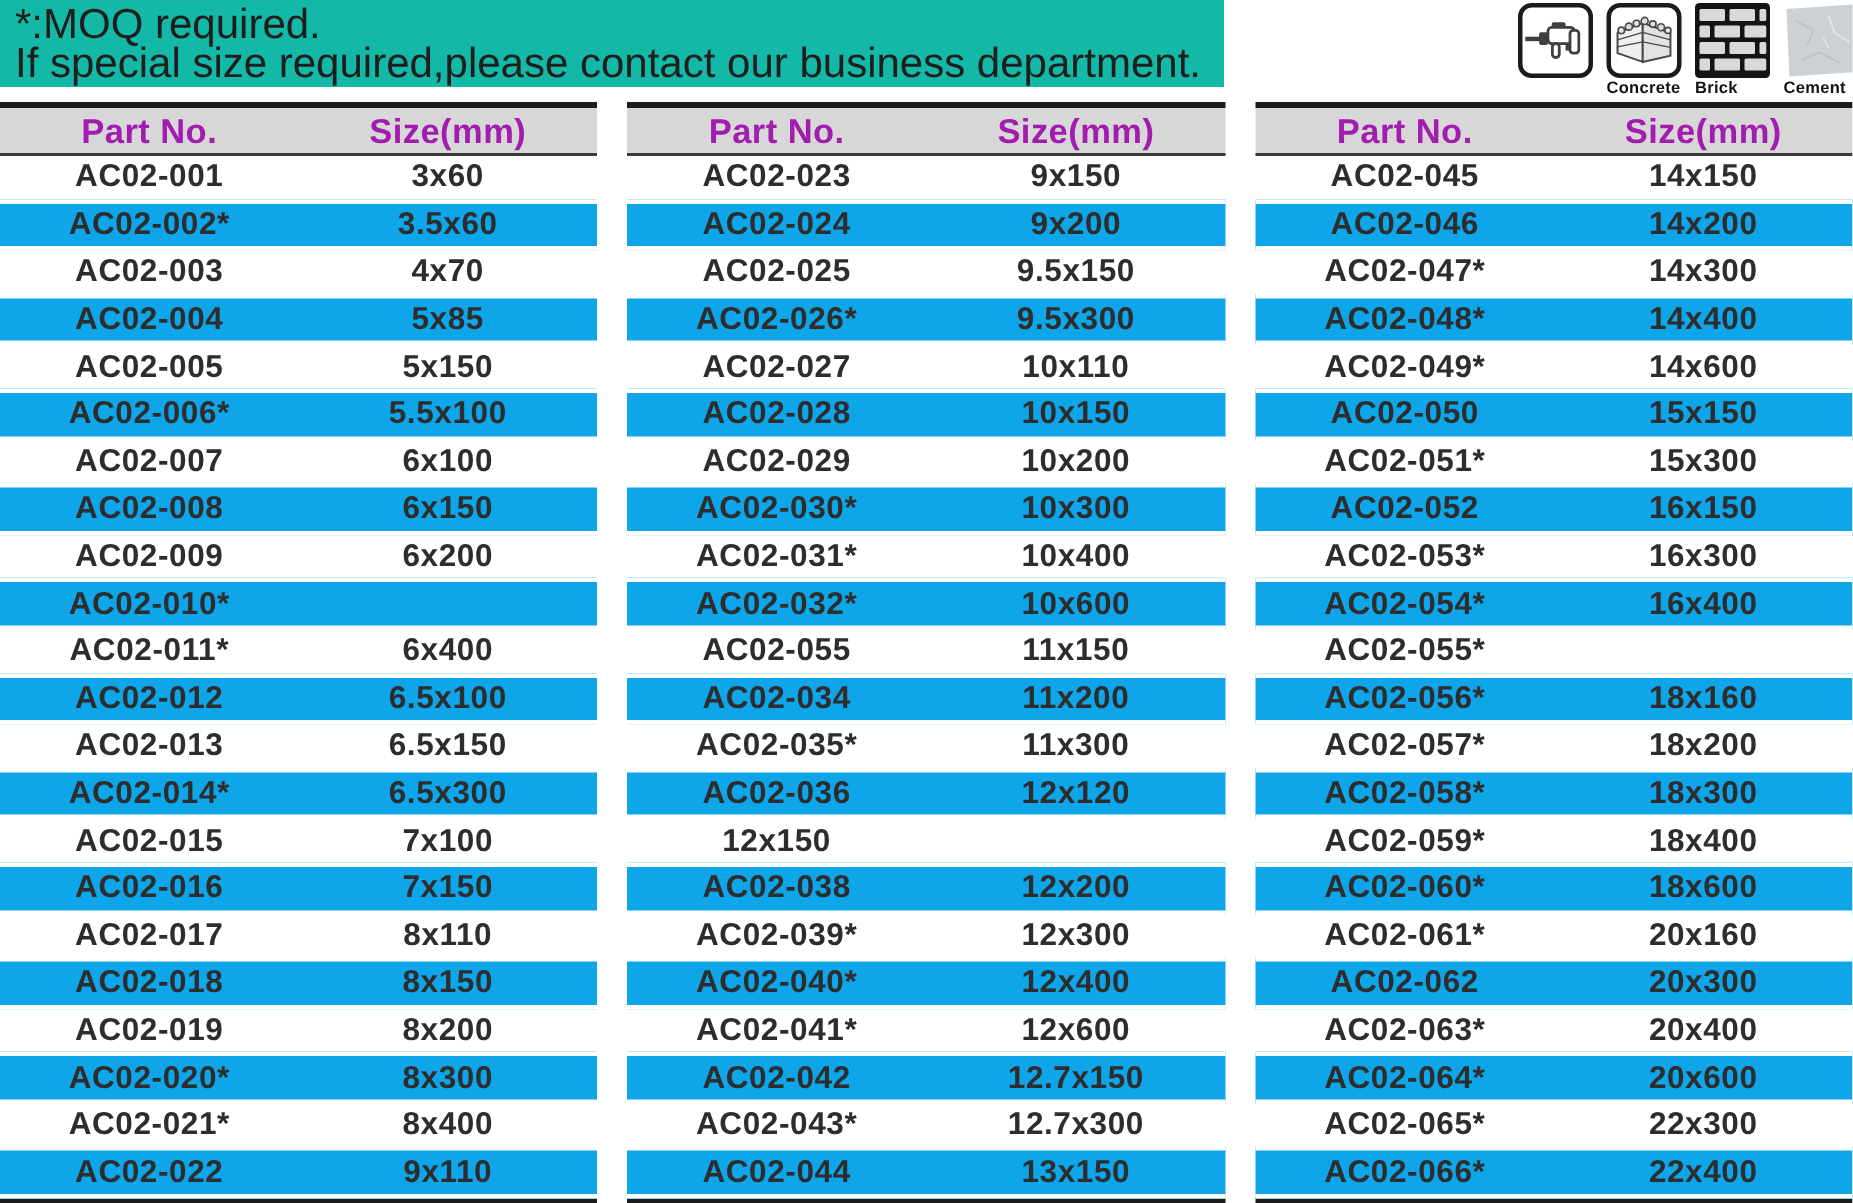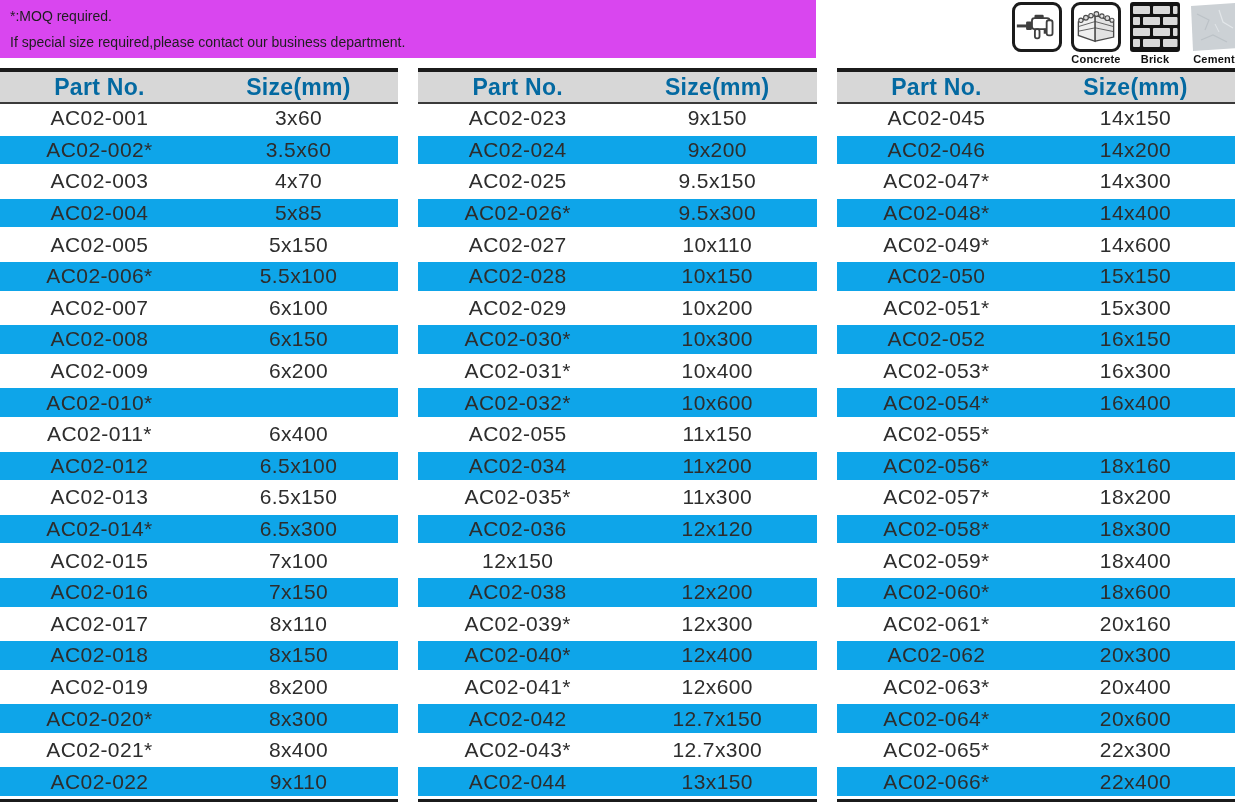--- a/index.html
+++ b/index.html
@@ -5,29 +5,29 @@
   html,body{margin:0;padding:0;}
   body{
     width:1235px;height:802px;position:relative;overflow:hidden;
     background:#ffffff;
     font-family:"Liberation Sans","DejaVu Sans",sans-serif;
     -webkit-font-smoothing:antialiased;
   }
   
   .note-box{
     position:absolute;left:0;top:0;width:816px;height:58px;
-    background:#d946ef;
+    background:#14b8a6;
     padding:3px 0 0 10px;box-sizing:border-box;
-    color:#1e1e1e;font-size:14px;line-height:26px;
+    color:#1e1e1e;font-size:28px;line-height:26px;
   }
   
   .icons-row{
     position:absolute;left:1012px;top:2px;display:flex;gap:9px;
   }
-  .icon-cell{width:50px;display:flex;flex-direction:column;align-items:center;}
+  .icon-cell{width:50px;display:flex;flex-direction:column;}
   .icon-frame{
     width:50px;height:50px;box-sizing:border-box;
     border:3px solid #1b1b1b;border-radius:9px;background:#fff;
     display:flex;align-items:center;justify-content:center;
   }
   .icon-frame.noborder{border:none;border-radius:3px;background:transparent;}
   .icon-label{
     font-size:11px;font-weight:bold;color:#111;margin-top:1px;
     letter-spacing:.2px;white-space:nowrap;
   }
@@ -37,23 +37,23 @@
     display:flex;flex-direction:column;box-sizing:border-box;
     border-top:4px solid #1b1b1b;border-bottom:3px solid #1b1b1b;
   }
   .ptable .thead{
     height:30px;flex:0 0 30px;background:#d7d7d7;
     border-bottom:2px solid #3a3a3a;
     display:flex;align-items:center;
   }
   .ptable .thead .hcell{
     width:50%;text-align:center;font-weight:bold;
-    font-size:23px;color:#0369a1;letter-spacing:.3px;
-  }
-  .ptable .tbody{flex:1;display:flex;flex-direction:column;}
+    font-size:23px;color:#a21caf;letter-spacing:.3px;
+  }
+  .ptable .tbody{flex:1;display:flex;flex-direction:column;font-weight:bold;}
   .trow{
     flex:1;display:flex;align-items:center;box-sizing:border-box;background:#fff;
   }
   .trow.stripe{
     background:#0ea5e9;
     border-top:3px solid #fff;border-bottom:3px solid #fff;
   }
   .trow .cell{
     width:50%;text-align:center;font-size:21px;color:#2d2d2d;letter-spacing:.4px;
   }

